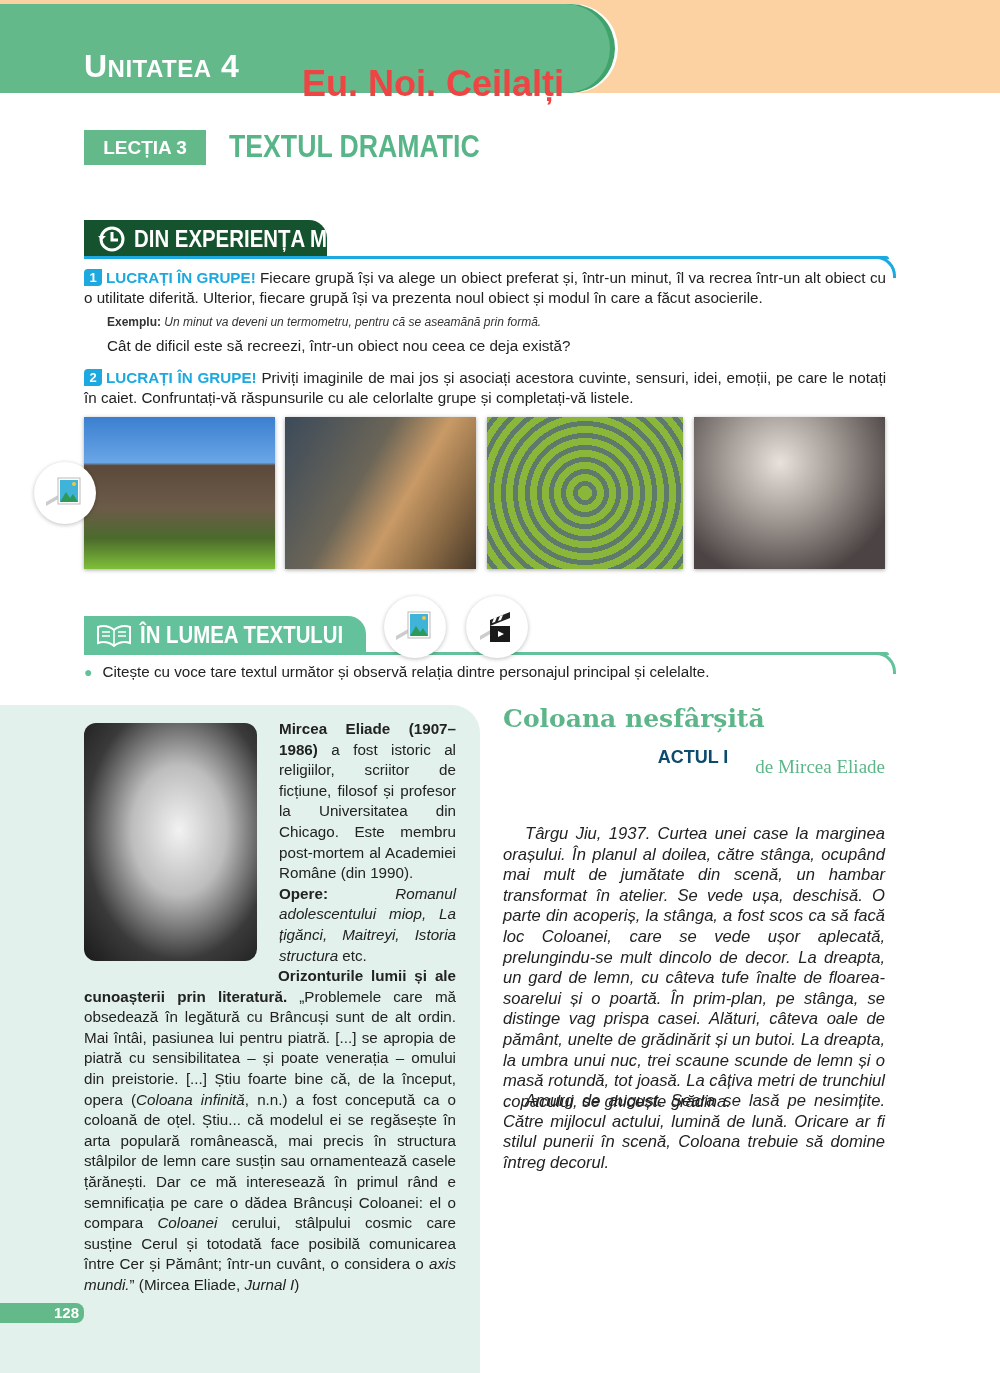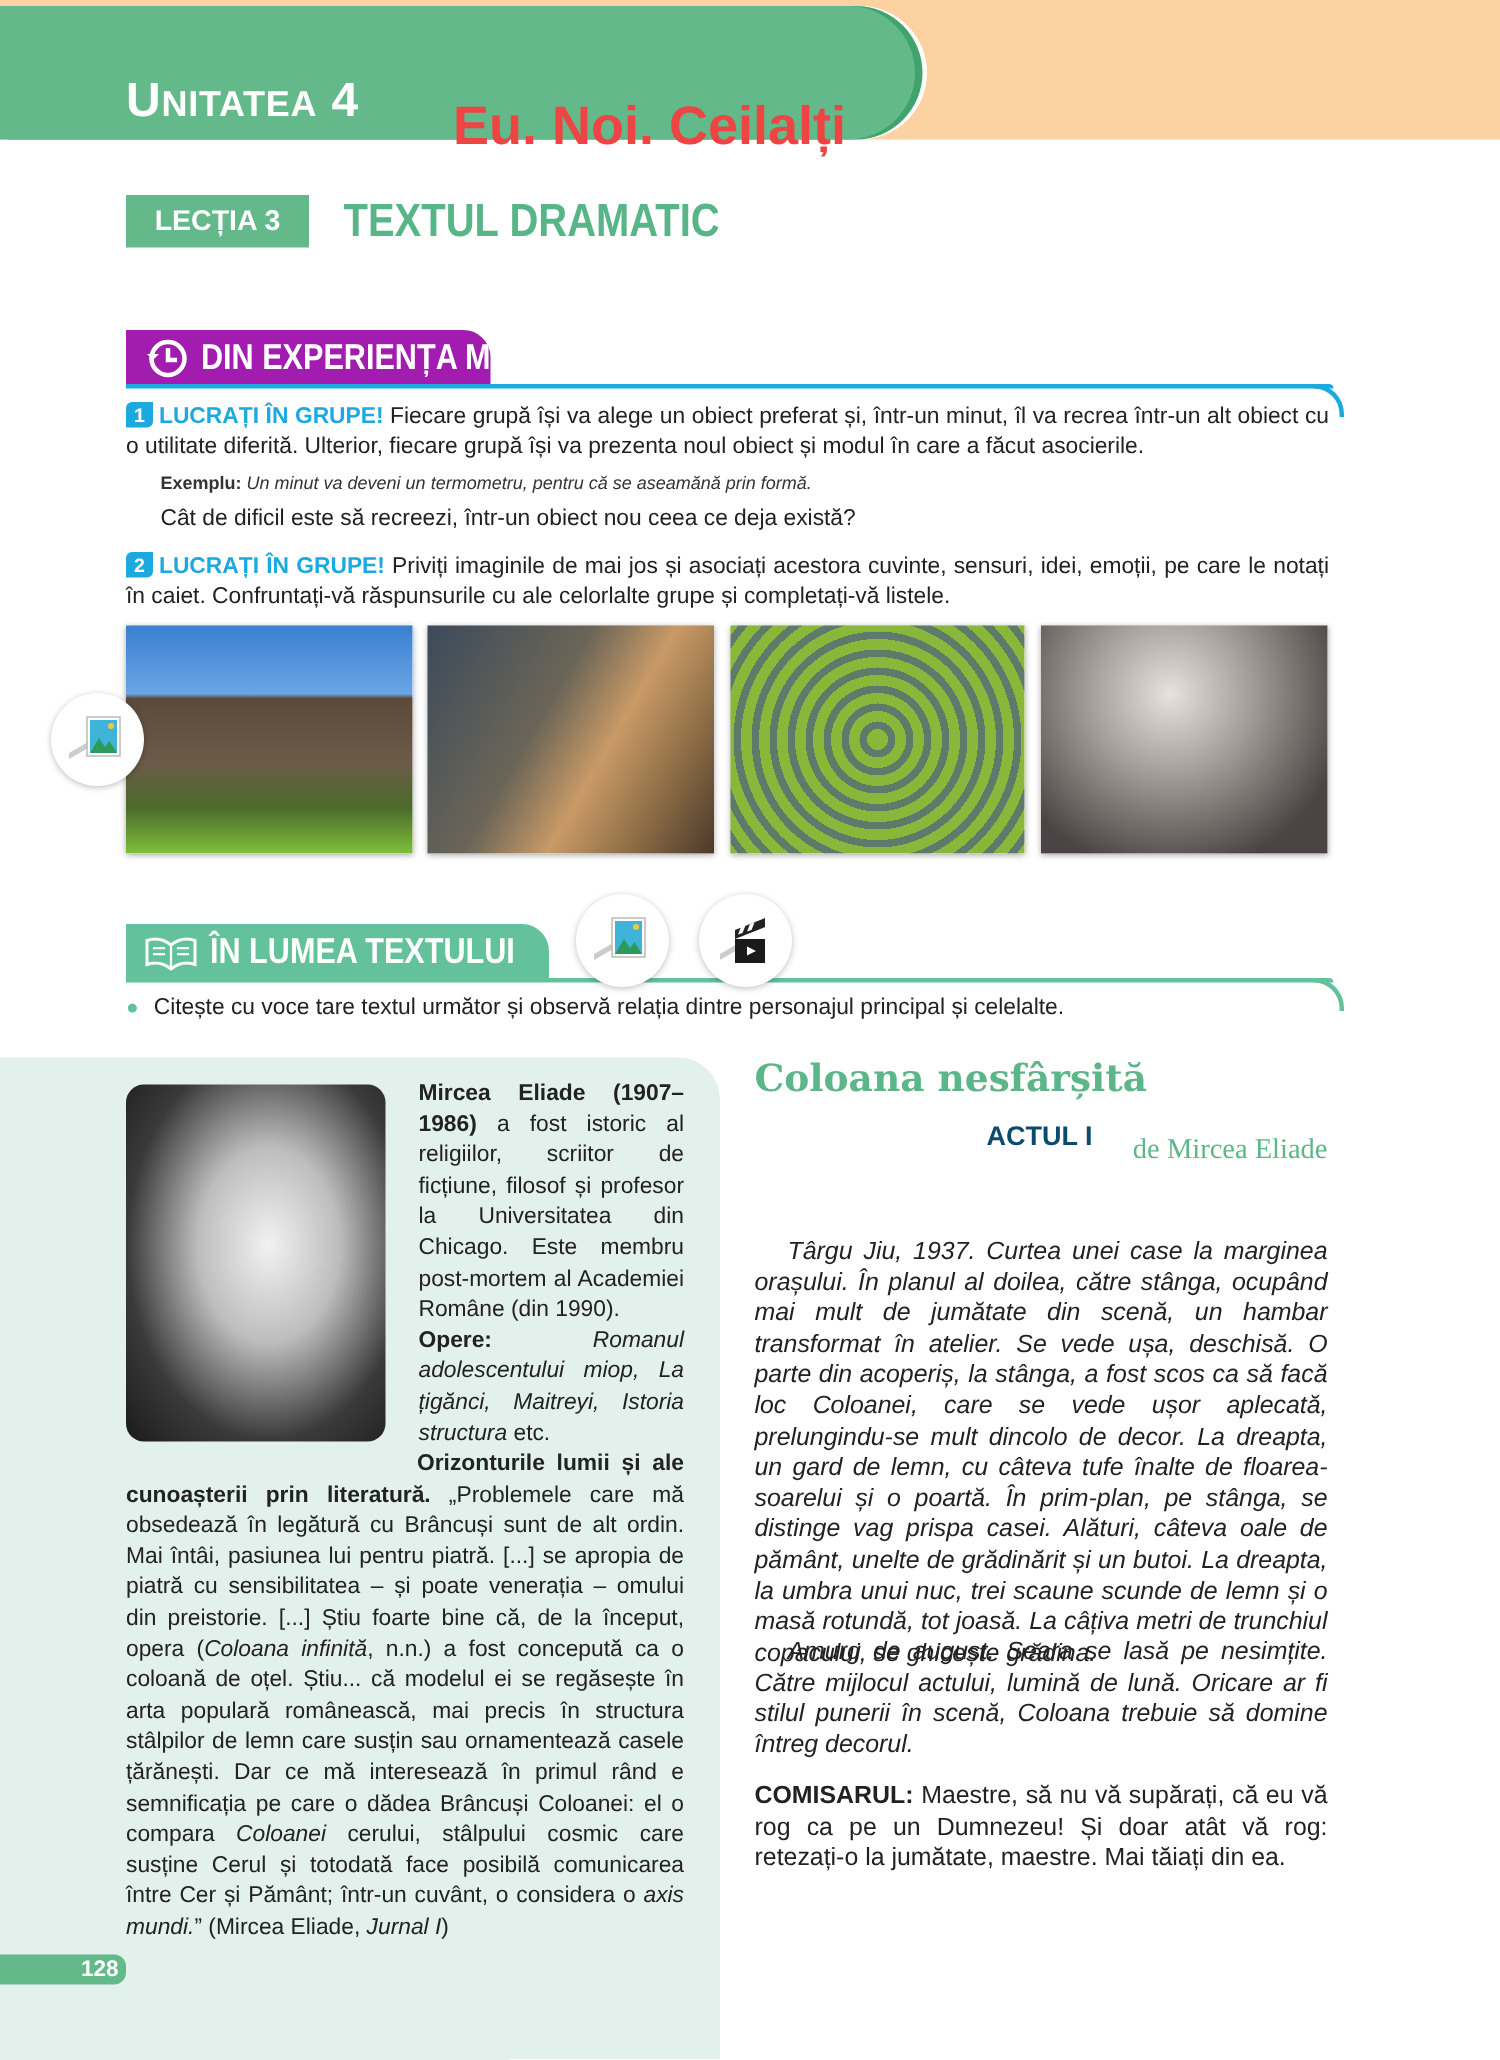--- a/index.html
+++ b/index.html
@@ -12,21 +12,21 @@
 #unit-label{left:84px;top:48px;font:bold 32px "Liberation Sans",sans-serif;color:#fff;letter-spacing:0.5px}
 #unit-label .sc{font-size:24px}
 #unit-title{left:302px;top:63px;font:bold 36px "Liberation Sans",sans-serif;color:#ef4444}
 
 #lesson-pill{left:84px;top:130px;width:122px;height:35px;background:#63b98a;border-radius:0;color:#fff;font:bold 19px "Liberation Sans",sans-serif;text-align:center;line-height:35px}
 #lesson-title{left:229px;top:129px;font:bold 31px "Liberation Sans",sans-serif;color:#57b587;transform:scaleX(0.86);transform-origin:left}
 
 .sec-tab{height:38px;border-radius:0 18px 0 0;color:#fff;font:bold 24px "Liberation Sans",sans-serif;display:flex;align-items:center;padding-left:12px}
 .sec-tab span.t{transform:scaleX(0.85);transform-origin:left;display:inline-block;white-space:nowrap}
 .sec-line{height:3px}
-#sec1-tab{left:84px;top:220px;width:243px;background:#a21caf}
+#sec1-tab{left:84px;top:220px;width:243px;background:#14532d}
 #sec1-line{left:84px;top:256px;width:805px;background:#1ba9e0;border-radius:0 20px 0 0}
 #sec1-curve{left:876px;top:256px;width:20px;height:22px;border-top:3px solid #1ba9e0;border-right:3px solid #1ba9e0;border-radius:0 20px 0 0}
 #sec2-tab{left:84px;top:616px;width:282px;background:#63c19b}
 #sec2-line{left:84px;top:652px;width:805px;background:#63c19b;border-radius:0 20px 0 0}
 #sec2-curve{left:876px;top:652px;width:20px;height:22px;border-top:3px solid #63c19b;border-right:3px solid #63c19b;border-radius:0 20px 0 0}
 
 .p{font-size:15.2px;line-height:20px;color:#222;text-align:justify}
 .num{display:inline-block;width:18px;height:17px;background:#1ba9e0;color:#fff;font-weight:bold;font-size:13px;text-align:center;line-height:17px;border-radius:4px 0 4px 0;margin-right:4px;vertical-align:1px}
 .hl{color:#1ba9e0;font-weight:bold}
 #ex1{left:84px;top:268px;width:802px}
@@ -148,14 +148,13 @@
 <div id="bio" class="abs"><b>Mircea Eliade (1907–1986)</b><span> a fost istoric al religiilor, scriitor de ficțiune, filosof și profesor la Universitatea din Chicago. Este membru post-mortem al Academiei Române (din 1990).</span><br><b>Opere:</b><i> Romanul adolescentului miop, La țigănci, Maitreyi, Istoria structura</i><span> etc.</span></div>
 <div id="quote" class="abs" style="text-indent:194px"><b>Orizonturile lumii și ale cunoașterii prin literatură.</b><span> „Problemele care mă obsedează în legătură cu Brâncuși sunt de alt ordin. Mai întâi, pasiunea lui pentru piatră. [...] se apropia de piatră cu sensibilitatea – și poate venerația – omului din preistorie. [...] Știu foarte bine că, de la început, opera (</span><i>Coloana infinită</i><span>, n.n.) a fost concepută ca o coloană de oțel. Știu... că modelul ei se regăsește în arta populară românească, mai precis în structura stâlpilor de lemn care susțin sau ornamentează casele țărănești. Dar ce mă interesează în primul rând e semnificația pe care o dădea Brâncuși Coloanei: el o compara </span><i>Coloanei</i><span> cerului, stâlpului cosmic care susține Cerul și totodată face posibilă comunicarea între Cer și Pământ; într-un cuvânt, o considera o </span><i>axis mundi.</i><span>” (Mircea Eliade, </span><i>Jurnal I</i><span>)</span></div>
 <div id="page-num" class="abs">128</div>
 
 <div id="play-title" class="abs">Coloana nesfârșită</div>
 <div id="play-author" class="abs">de Mircea Eliade</div>
 <div id="act" class="abs">ACTUL I</div>
 <div id="stage1" class="abs serif">Târgu Jiu, 1937. Curtea unei case la marginea orașului. În planul al doilea, către stânga, ocupând mai mult de jumătate din scenă, un hambar transformat în atelier. Se vede ușa, deschisă. O parte din acoperiș, la stânga, a fost scos ca să facă loc Coloanei, care se vede ușor aplecată, prelungindu-se mult dincolo de decor. La dreapta, un gard de lemn, cu câteva tufe înalte de floarea-soarelui și o poartă. În prim-plan, pe stânga, se distinge vag prispa casei. Alături, câteva oale de pământ, unelte de grădinărit și un butoi. La dreapta, la umbra unui nuc, trei scaune scunde de lemn și o masă rotundă, tot joasă. La câțiva metri de trunchiul copacului, se ghicește grădina.</div>
 <div id="stage2" class="abs serif">Amurg de august. Seara se lasă pe nesimțite. Către mijlocul actului, lumină de lună. Oricare ar fi stilul punerii în scenă, Coloana trebuie să domine întreg decorul.</div>
 <div id="dialogue" class="abs serif">
-  <div><b>COMISARUL:</b><span> Maestre, să nu vă supărați, că eu vă rog ca pe un Dumnezeu! Și doar atât vă rog: retezați-o la jumătate, maestre. Mai tăiați din ea.</span></div>
 </div>
 
 </body></html>

